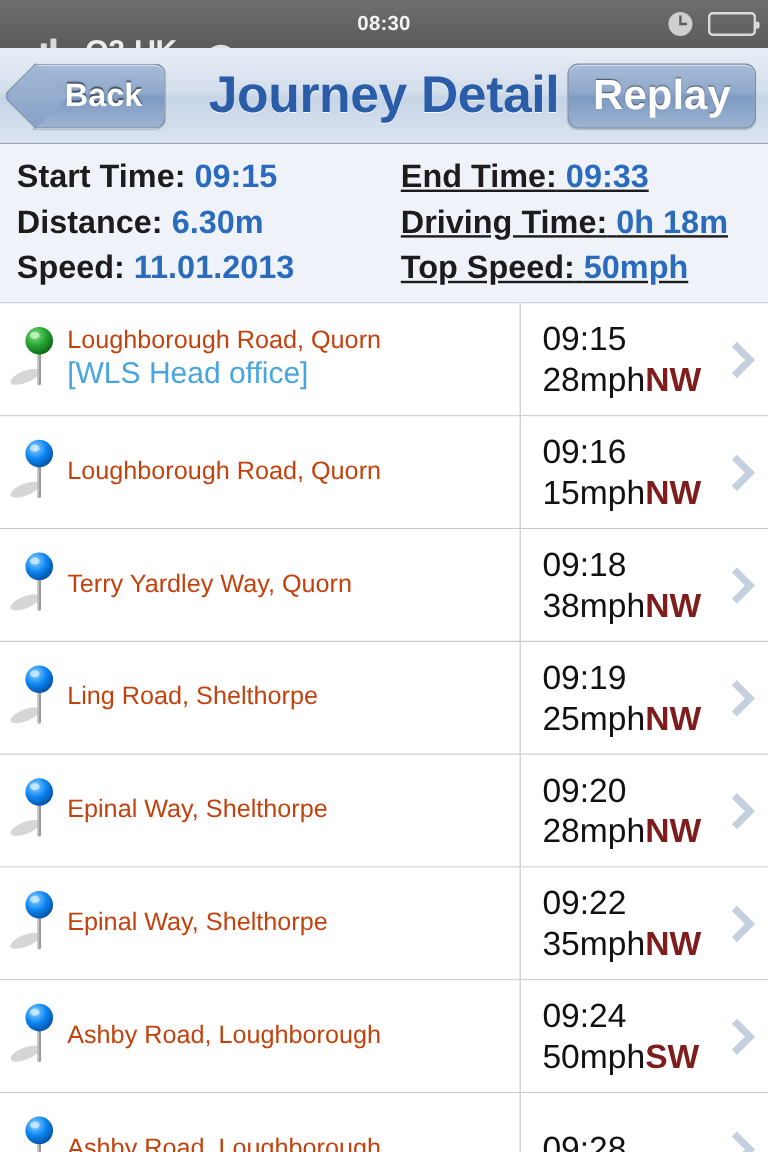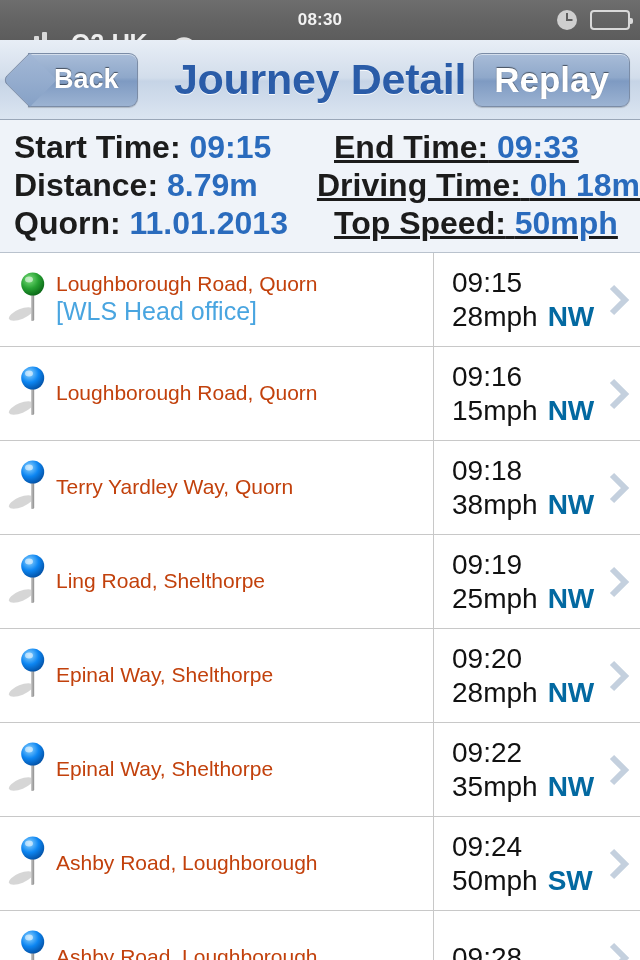--- a/index.html
+++ b/index.html
@@ -174,21 +174,21 @@
     background: #eff3f9;
     border-bottom: 1px solid #b9c2cd;
     padding: 8px 0 10px 0;
   }
   .sum-row {
     display: flex;
     height: 38px;
     align-items: center;
   }
   .sum-cell {
-    font-size: 32px;
+    font-size: 27px;
     font-weight: bold;
     color: #1c1c1c;
     white-space: nowrap;
   }
   .sum-cell.left  { width: 330px; padding-left: 14px; }
   .sum-cell.right { padding-left: 4px; text-decoration: underline; }
   .sum-val { color: #2a6bbd; }
 
   
   .list {
@@ -242,22 +242,22 @@
     font-size: 28px;
     color: #111111;
   }
   .rr-speedline {
     font-size: 28px;
     color: #111111;
     white-space: nowrap;
   }
   .rr-dir {
     font-weight: bold;
-    color: #0369a1;
-    margin-left: 10px;
+    color: #7f1d1d;
+    margin-left: 0;
   }
   .chev {
     position: absolute;
     right: 8px;
     top: 50%;
     transform: translateY(-50%);
     width: 26px; height: 34px;
   }
 </style>
 </head>
@@ -309,30 +309,30 @@
         <span class="sum-val">09:15</span>
       </div>
       <div class="sum-cell right">
         <span>End Time:</span>
         <span class="sum-val">09:33</span>
       </div>
     </div>
     <div class="sum-row">
       <div class="sum-cell left">
         <span>Distance:</span>
-        <span class="sum-val">8.79m</span>
+        <span class="sum-val">6.30m</span>
       </div>
       <div class="sum-cell right">
         <span>Driving Time:</span>
         <span class="sum-val">0h 18m</span>
       </div>
     </div>
     <div class="sum-row">
       <div class="sum-cell left">
-        <span>Quorn:</span>
+        <span>Speed:</span>
         <span class="sum-val">11.01.2013</span>
       </div>
       <div class="sum-cell right">
         <span>Top Speed:</span>
         <span class="sum-val">50mph</span>
       </div>
     </div>
   </div>
 
   <div class="list" id="journey-list">

